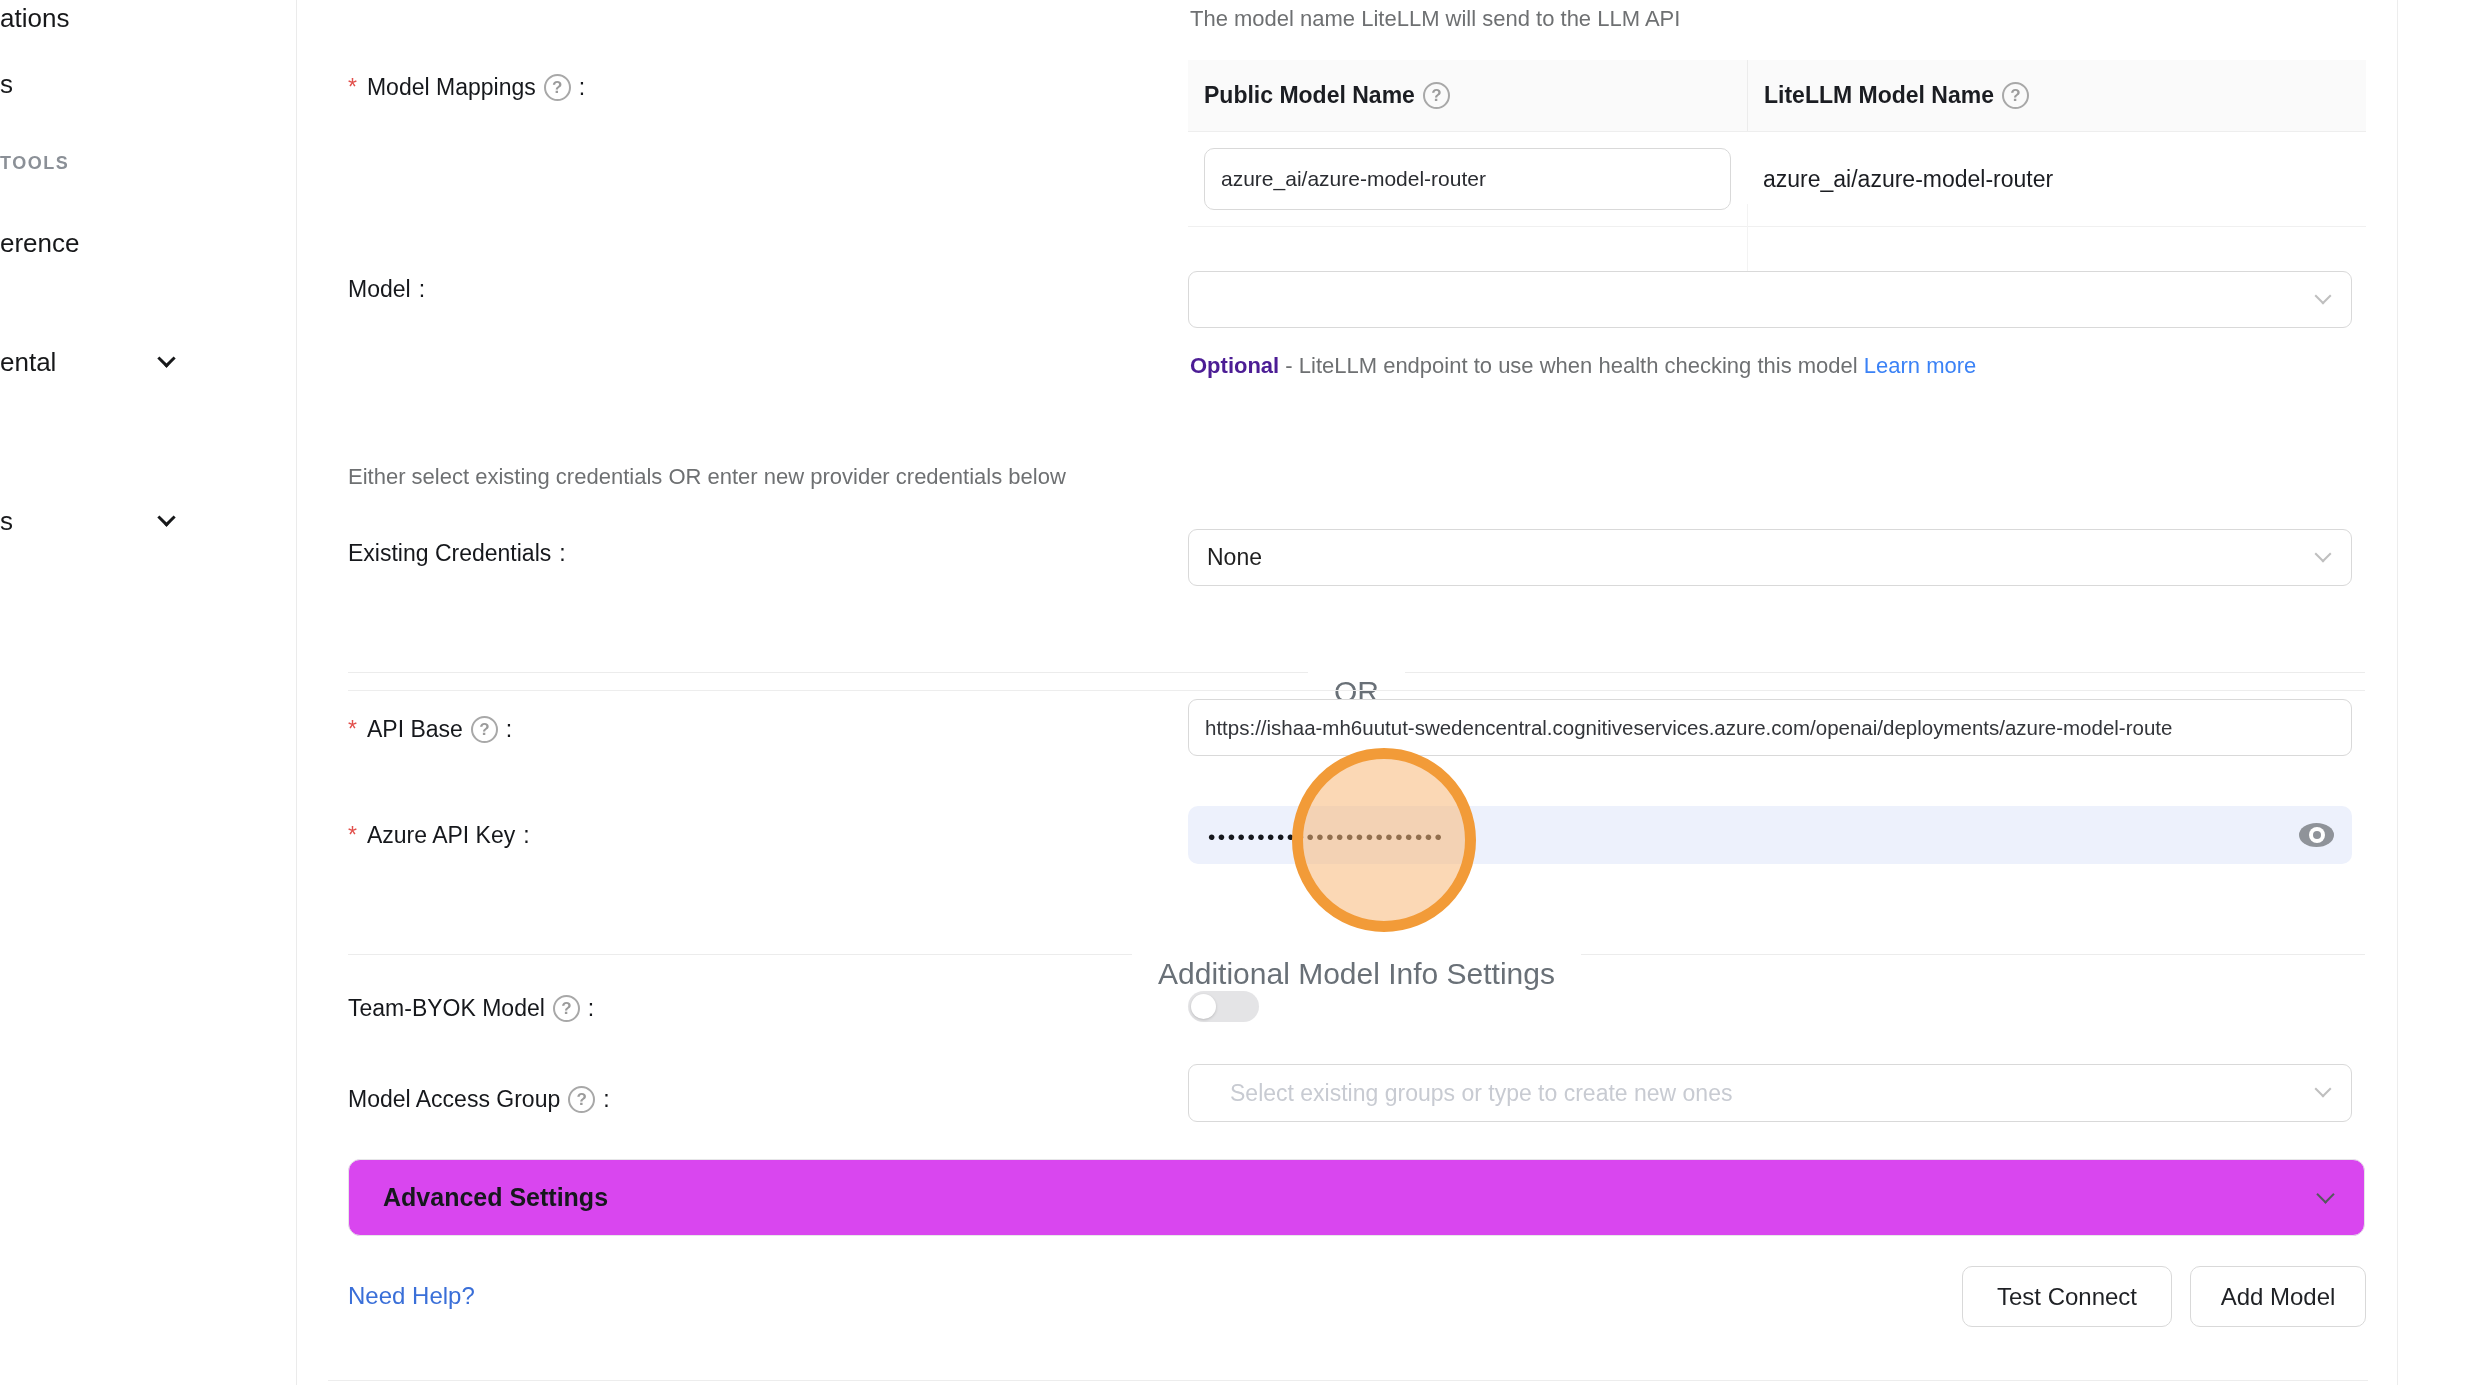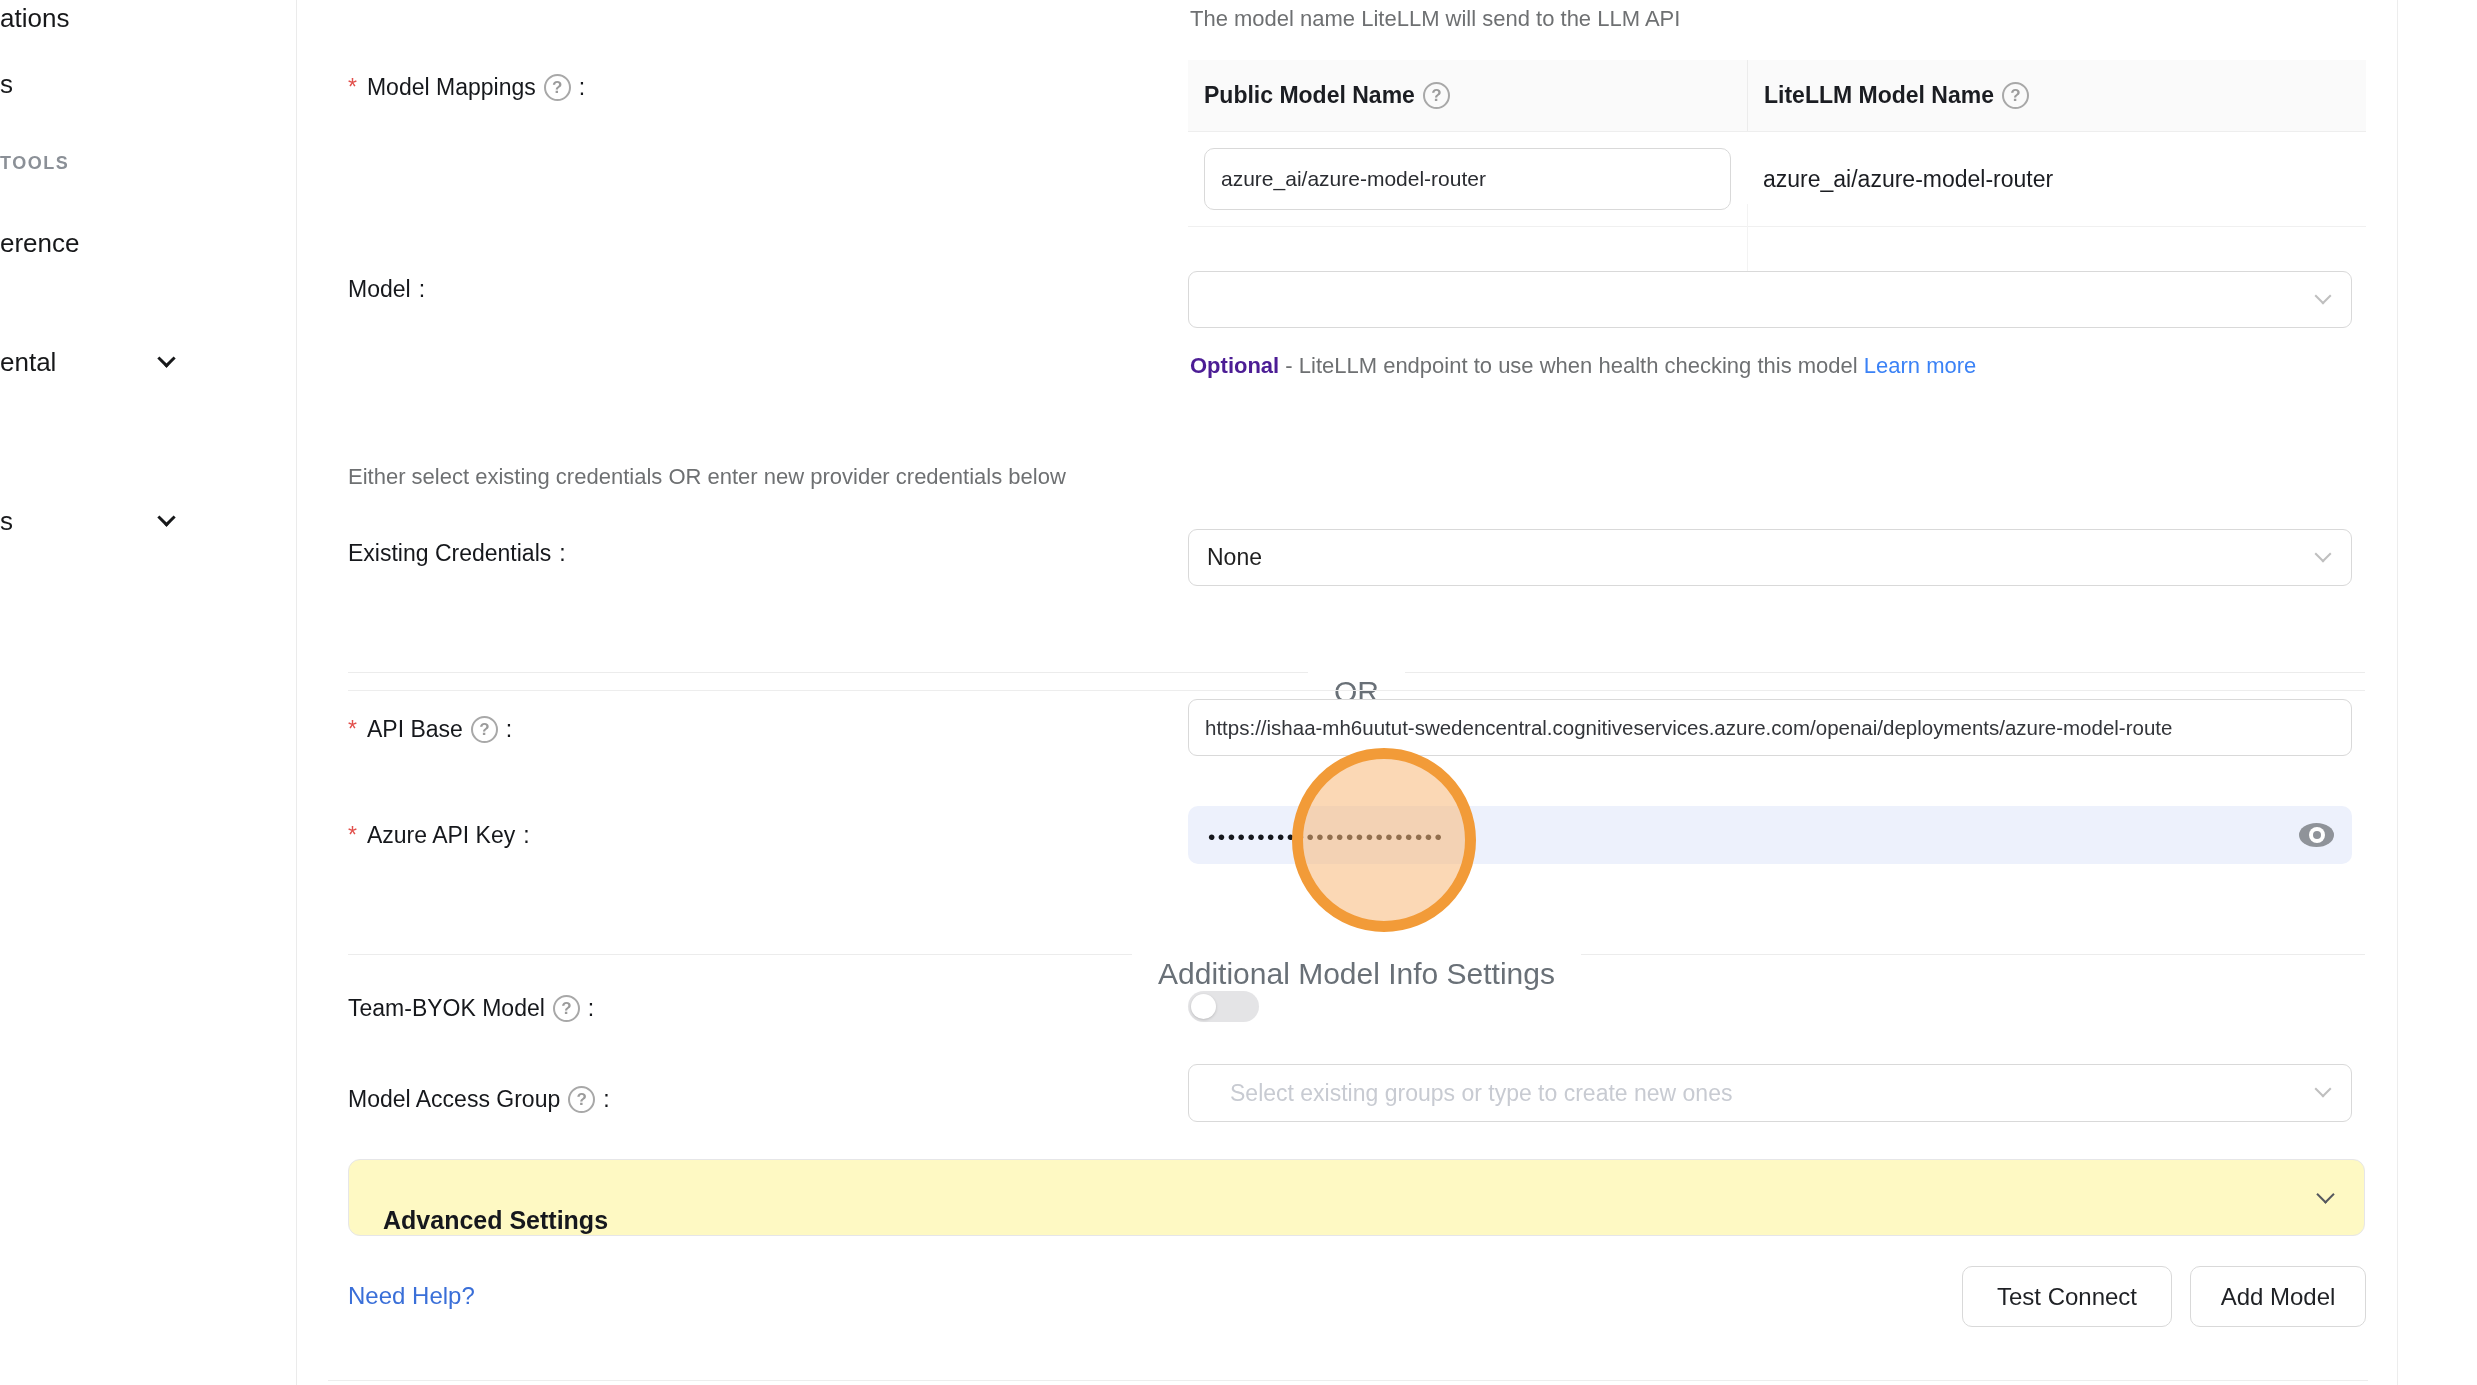--- a/index.html
+++ b/index.html
@@ -55,21 +55,21 @@
   .eye-pupil { width:8px; height:8px; background:#8f9399; border-radius:50%; }
 
   
   .click-circle { position:absolute; left:994px; top:748px; width:184px; height:184px; border-radius:50%; border:11px solid #f29b38; background:rgba(247,184,121,0.55); z-index:10; pointer-events:none; }
 
   
   .toggle { position:absolute; left:890px; top:991px; width:71px; height:31px; background:#e4e4e6; border-radius:16px; cursor:pointer; }
   .toggle-knob { position:absolute; left:3px; top:3px; width:25px; height:25px; background:#fff; border-radius:50%; box-shadow:0 1px 3px rgba(0,0,0,0.18); }
 
   
-  .adv-card { position:absolute; left:50px; top:1159px; width:2017px; height:77px; border:1px solid #e6e6e8; border-radius:12px; background:#fef9c3; display:flex; align-items:flex-end; padding:0 34px; cursor:pointer; }
+  .adv-card { position:absolute; left:50px; top:1159px; width:2017px; height:77px; border:1px solid #e6e6e8; border-radius:12px; background:#d946ef; display:flex; align-items:center; padding:0 34px; cursor:pointer; }
   .adv-title { font-size:25px; font-weight:700; color:#16181d; }
   .adv-chev { position:absolute; right:32px; top:50%; margin-top:-10px; width:13px; height:13px; border-right:2.5px solid #55585e; border-bottom:2.5px solid #55585e; transform:rotate(45deg); }
 
   .need-help { position:absolute; left:50px; top:1282px; font-size:24px; color:#3a6fd8; cursor:pointer; }
   .btn { position:absolute; top:1266px; height:61px; background:#fff; border:1px solid #d9d9d9; border-radius:10px; font-size:24px; color:#1f2125; font-family:inherit; cursor:pointer; display:flex; align-items:center; justify-content:center; }
   .btn-test { left:1664px; width:210px; }
   .btn-add { left:1892px; width:176px; }
 </style>
 </head>
 <body>

